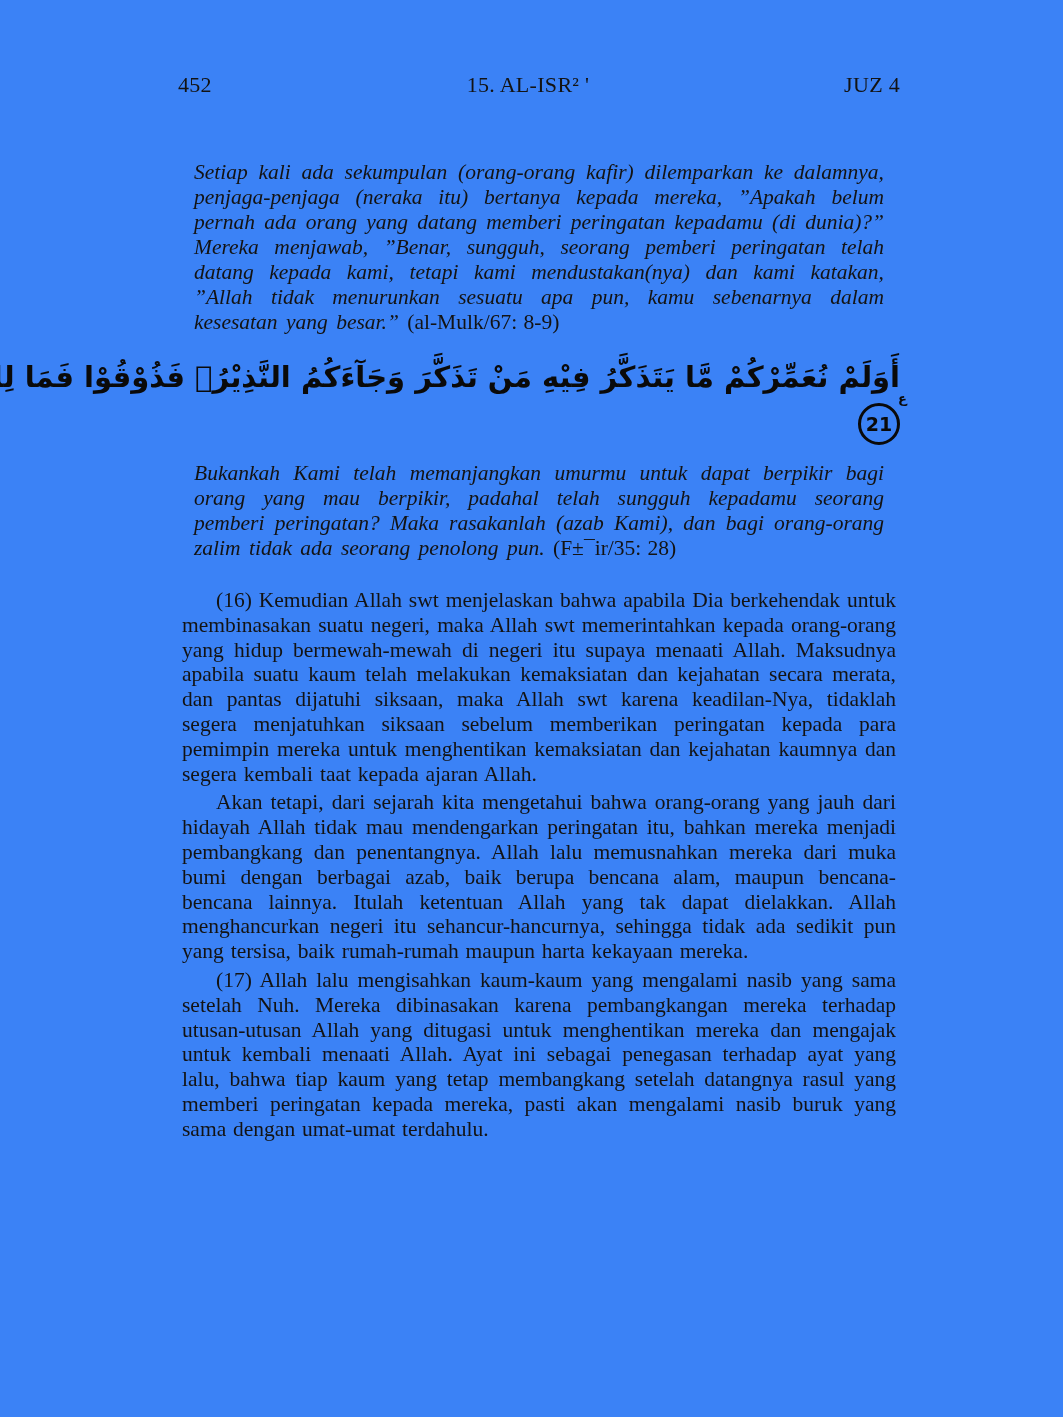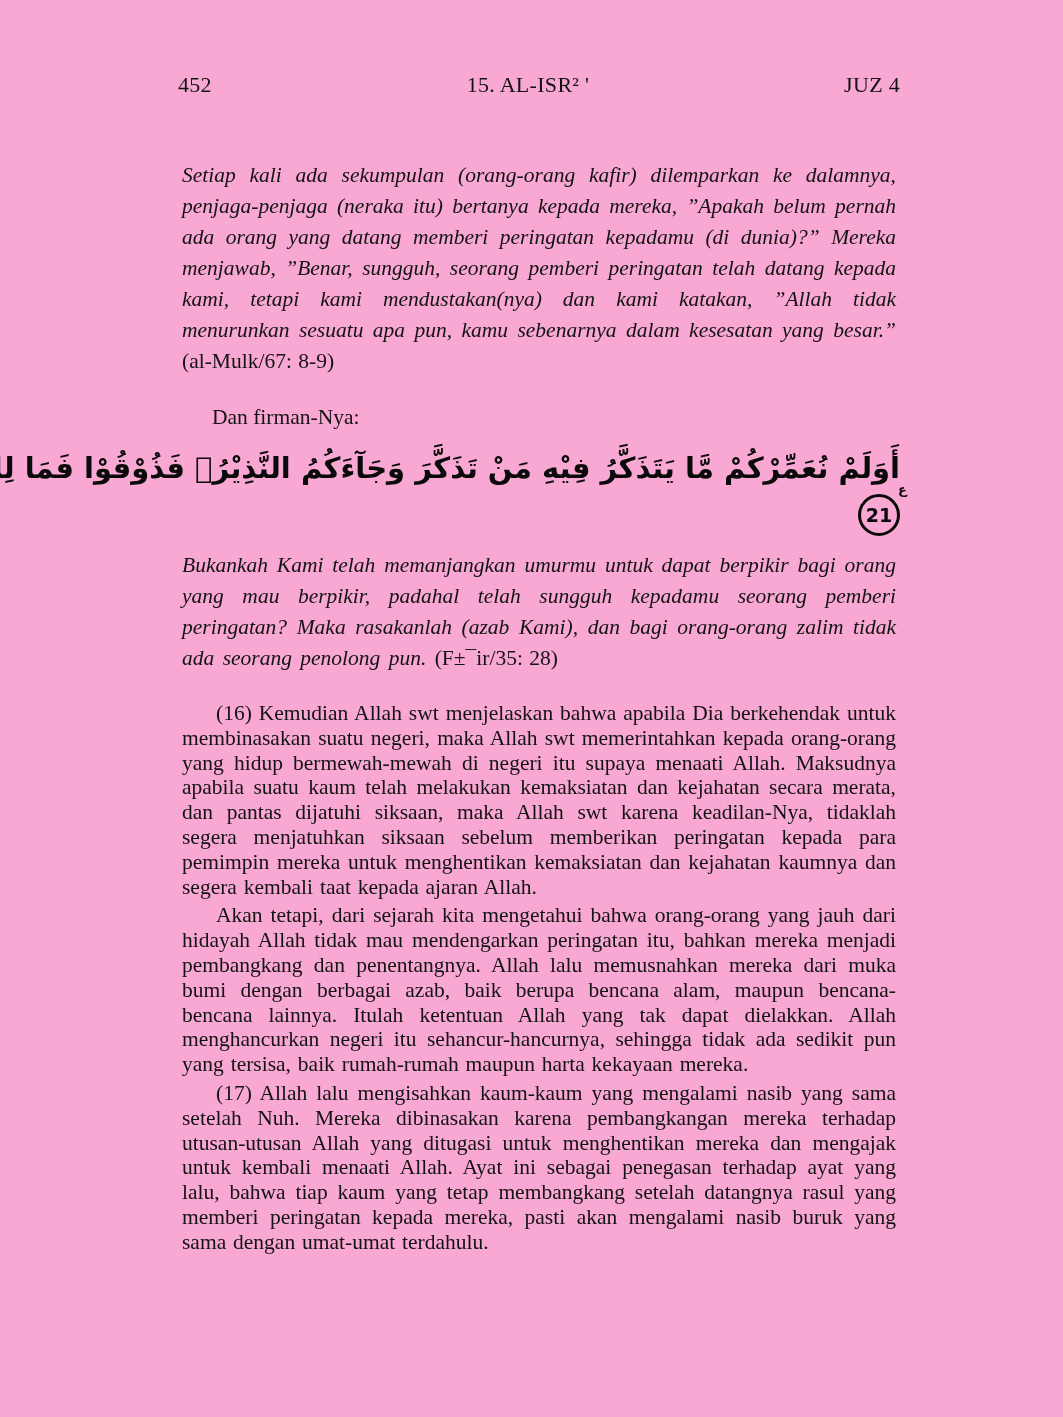--- a/index.html
+++ b/index.html
@@ -12,40 +12,40 @@
     height: 1417px;
     overflow: hidden;
     color: #131313;
     font-family: "Liberation Serif", "DejaVu Serif", serif;
   }
   .page {
     box-sizing: border-box;
     width: 1063px;
     height: 1417px;
     padding: 72px 163px 0 178px;
-    background: #f9a8d4;
+    background: #3b82f6;
   }
   
   .header {
     display: flex;
     justify-content: space-between;
     align-items: baseline;
     font-size: 22px;
     letter-spacing: 0.3px;
     margin-bottom: 62px;
   }
   .header .hdr-center { text-align: center; }
   
   .quote {
     font-style: italic;
     font-size: 21.5px;
-    line-height: 31px;
+    line-height: 25px;
     text-align: justify;
     word-spacing: 3px;
-    margin: 4px;
+    margin: 16px;
   }
   .quote .citation {
     font-style: normal;
     word-spacing: 1px;
   }
   
   .lead-in {
     margin: 28px 0 0 0;
     font-size: 21.5px;
     line-height: 25px;
@@ -120,21 +120,20 @@
   <div class="header">
     <span>452</span>
     <span class="hdr-center">15. AL-ISR² '</span>
     <span>JUZ 4</span>
   </div>
 
   <div class="quote1-wrap">
     <p class="quote"><span>Setiap kali ada sekumpulan (orang-orang kafir) dilemparkan ke dalamnya, penjaga-penjaga (neraka itu) bertanya kepada mereka, ”Apakah belum pernah ada orang yang datang memberi peringatan kepadamu (di dunia)?” Mereka menjawab, ”Benar, sungguh, seorang pemberi peringatan telah datang kepada kami, tetapi kami mendustakan(nya) dan kami katakan, ”Allah tidak menurunkan sesuatu apa pun, kamu sebenarnya dalam kesesatan yang besar.” </span><span class="citation">(al-Mulk/67: 8-9)</span></p>
   </div>
 
-  <p class="lead-in">Dan firman-Nya:</p>
 
   <div class="arabic-block">
     <div class="arabic-line1">أَوَلَمْ نُعَمِّرْكُمْ مَّا يَتَذَكَّرُ فِيْهِ مَنْ تَذَكَّرَ وَجَآءَكُمُ النَّذِيْرُۗ فَذُوْقُوْا فَمَا لِلظّٰلِمِيْنَ</div>
     <div class="arabic-line2">
       <span class="verse-medallion">
         <span>21</span>
         <span class="ruku-mark">ع</span>
       </span>
     </div>
   </div>

